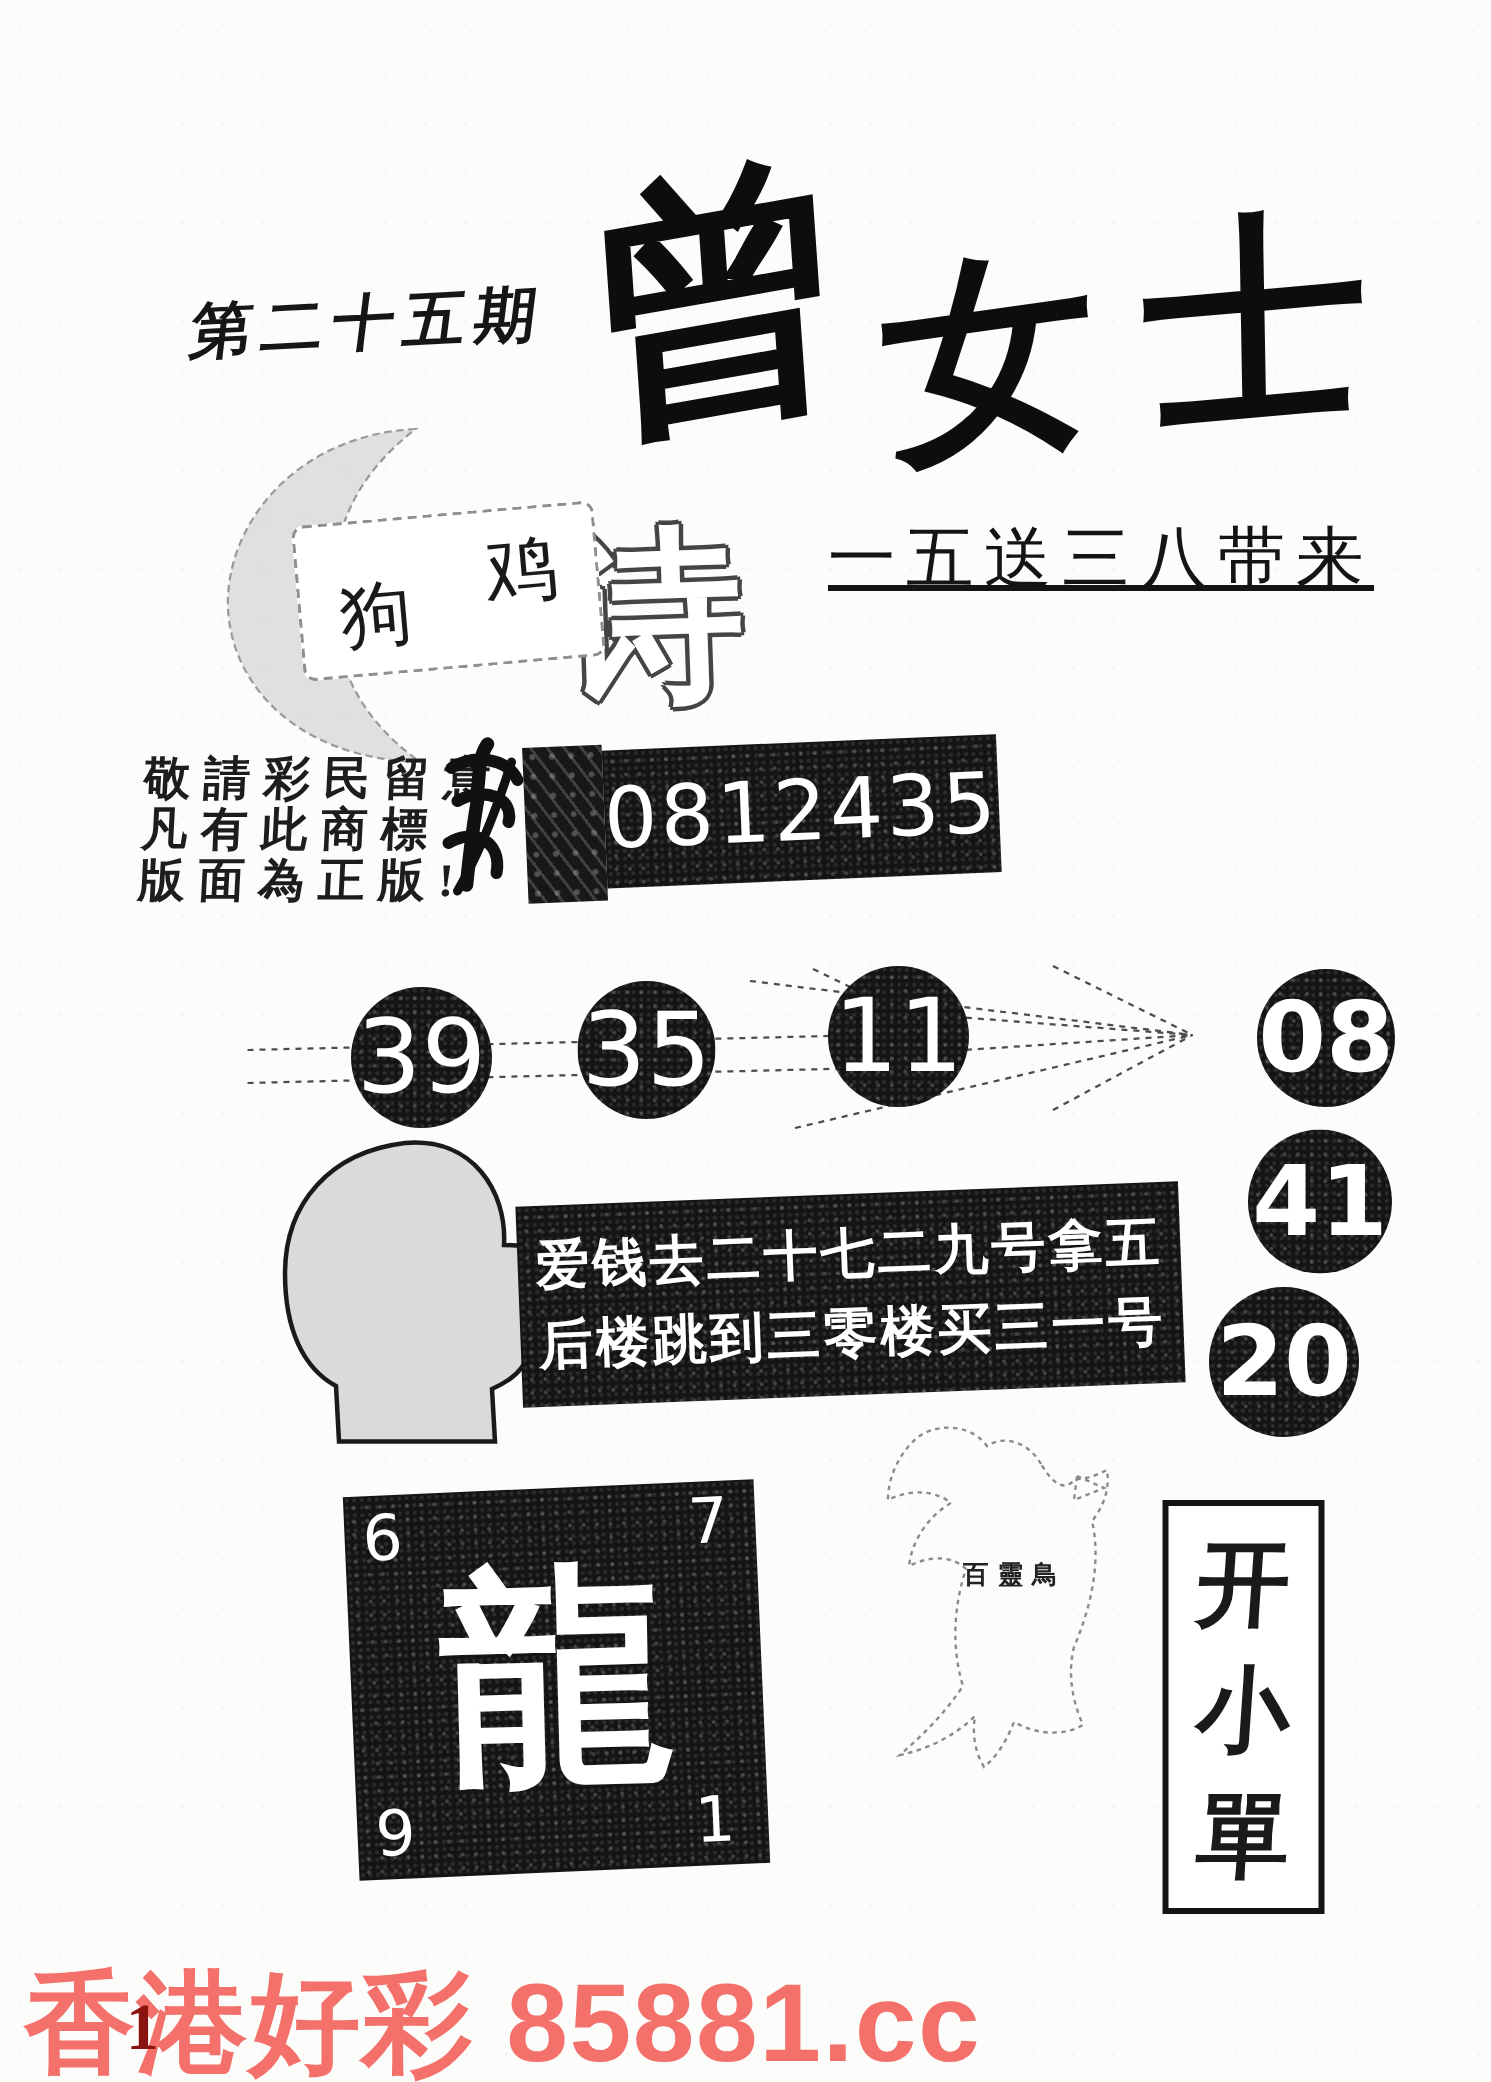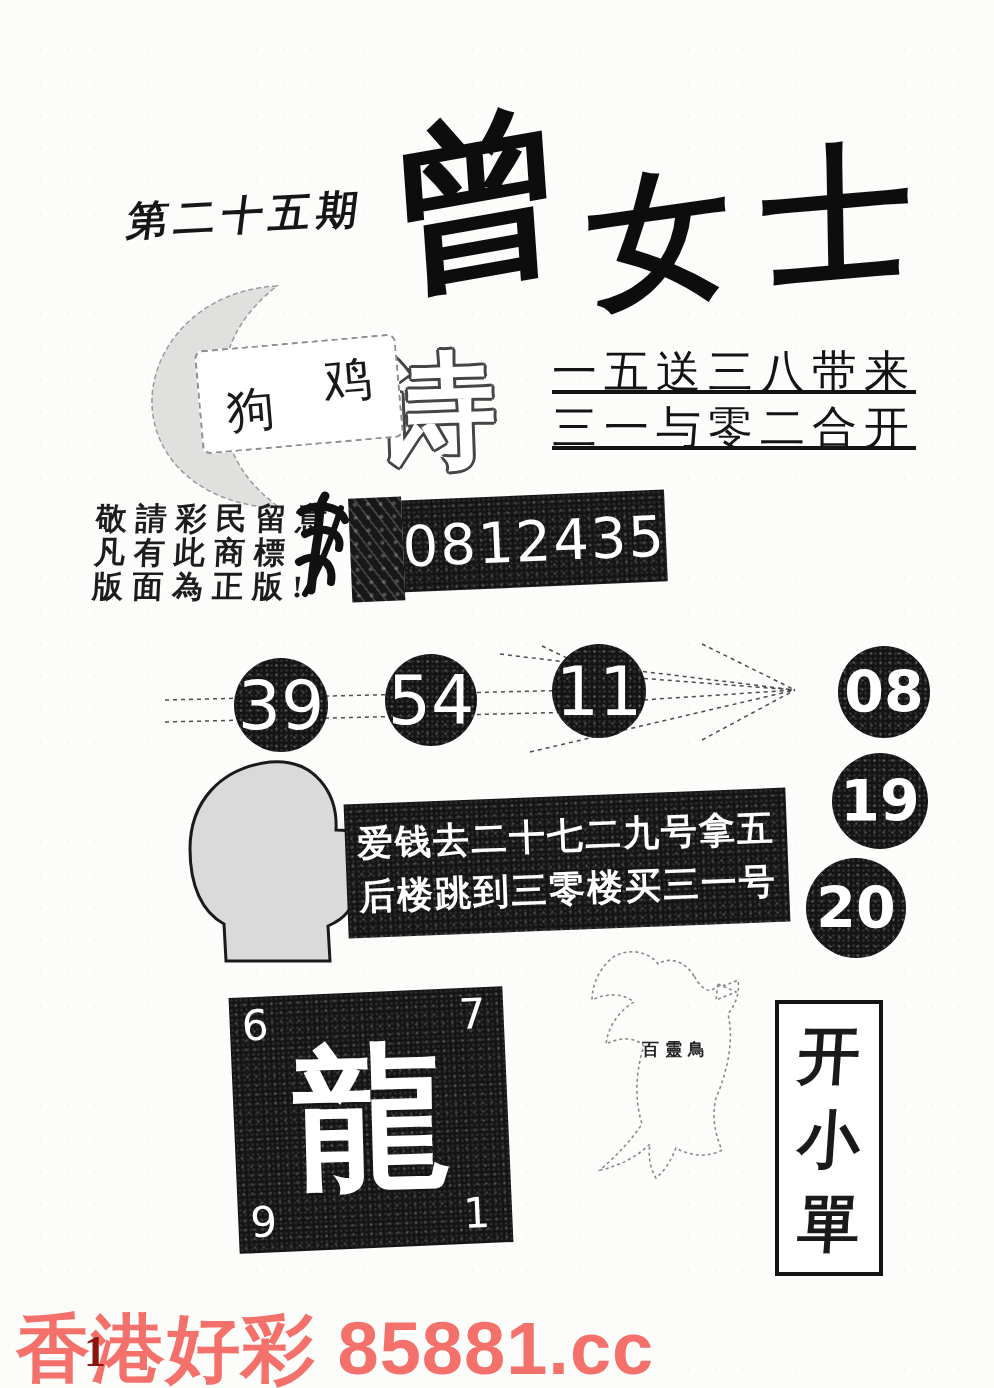--- a/index.html
+++ b/index.html
@@ -66,21 +66,21 @@
     color:#fff; font-family:"DejaVu Sans","Liberation Sans",sans-serif;
     font-size:56px; letter-spacing:2px; }
 
   
   .num-circle { border-radius:50%; color:#fff; display:flex; align-items:center;
     justify-content:center; font-family:"DejaVu Sans","Liberation Sans",sans-serif; z-index:2; }
   .chain-c { font-size:68px; font-weight:400; }
   .c39 { left:234px; top:658px; width:94px; height:94px; }
   .c35 { left:385px; top:654px; width:92px; height:92px; }
   .c11 { left:552px; top:644px; width:94px; height:94px; }
-  .side-c { font-weight:800; font-size:57px; }
+  .side-c { font-weight:800; font-size:65px; }
   .s08 { left:838px; top:646px; width:92px; height:92px; }
   .s26 { left:832px; top:753px; width:96px; height:96px; }
   .s20 { left:806px; top:858px; width:100px; height:100px; }
 
   
   .speech { left:346px; top:796px; width:442px; height:134px; transform:rotate(-2.2deg);
     display:flex; flex-direction:column; justify-content:center; align-items:center;
     gap:4px; z-index:2; }
   .speech div { color:#fff; font-family:"Liberation Sans","DejaVu Sans",sans-serif;
     font-weight:700; font-size:36px; letter-spacing:2px; white-space:nowrap; }
@@ -127,21 +127,20 @@
     <path d="M155,6 C75,10 28,70 30,125 C32,178 78,226 158,228 C122,202 100,168 100,116 C100,64 122,32 155,6 Z" fill="#c8c8c8" fill-opacity="0.55" stroke="#9a9a9a" stroke-width="1.5" stroke-dasharray="5 3"></path>
   </svg>
 
   <div class="abs banner">
     <span class="zl">狗</span>
     <span class="zr">鸡</span>
   </div>
 
   <div class="abs poem-label">诗</div>
   <div class="abs poem-line pl1">一五送三八带来</div>
-  <div class="abs poem-line pl2">三一与零二合开</div>
 
   <div class="abs notice">
     <div>敬請彩民留意</div>
     <div>凡有此商標</div>
     <div>版面為正版!</div>
   </div>
 
   <svg class="abs" style="left:287px; top:490px; z-index:3;" width="72" height="115" viewBox="0 0 72 115" fill="none" stroke="#111" stroke-linecap="round">
     <path d="M38,6 C30,18 34,30 30,42" stroke-width="9"></path>
     <path d="M14,22 C30,12 52,16 58,30" stroke-width="8"></path>
@@ -161,25 +160,25 @@
     <path d="M15,90 L430,80"></path>
     <path d="M392,14 L450,42"></path>
     <path d="M350,22 L645,58"></path>
     <path d="M462,44 L645,58"></path>
     <path d="M462,70 L645,58"></path>
     <path d="M380,120 L645,58"></path>
     <path d="M552,12 L645,58"></path>
     <path d="M552,108 L645,58"></path>
   </svg>
   <div class="abs num-circle chain-c c39 speckle">39</div>
-  <div class="abs num-circle chain-c c35 speckle">54</div>
+  <div class="abs num-circle chain-c c35 speckle">35</div>
   <div class="abs num-circle chain-c c11 speckle">11</div>
 
   <div class="abs num-circle side-c s08 speckle">08</div>
-  <div class="abs num-circle side-c s26 speckle">19</div>
+  <div class="abs num-circle side-c s26 speckle">41</div>
   <div class="abs num-circle side-c s20 speckle">20</div>
 
   <svg class="abs" style="left:150px; top:754px;" width="352" height="215" viewBox="0 0 352 215">
     <path d="M120,8 C70,14 40,48 40,95 C40,132 52,158 74,170 L76,207 L180,207 L178,172
              C196,164 205,152 200,143 C212,138 214,128 205,123 C214,117 216,107 207,102
              C216,96 218,85 208,80 C202,77 192,76 186,76 C188,40 165,4 120,8 Z" fill="#dadada" stroke="#1a1a1a" stroke-width="3"></path>
     <g stroke="#101010" stroke-width="7" fill="#101010">
       <line x1="222" y1="100" x2="296" y2="66"></line>
       <polygon points="312,59 293,58 299,76" stroke-width="1"></polygon>
       <line x1="226" y1="120" x2="303" y2="113"></line>

